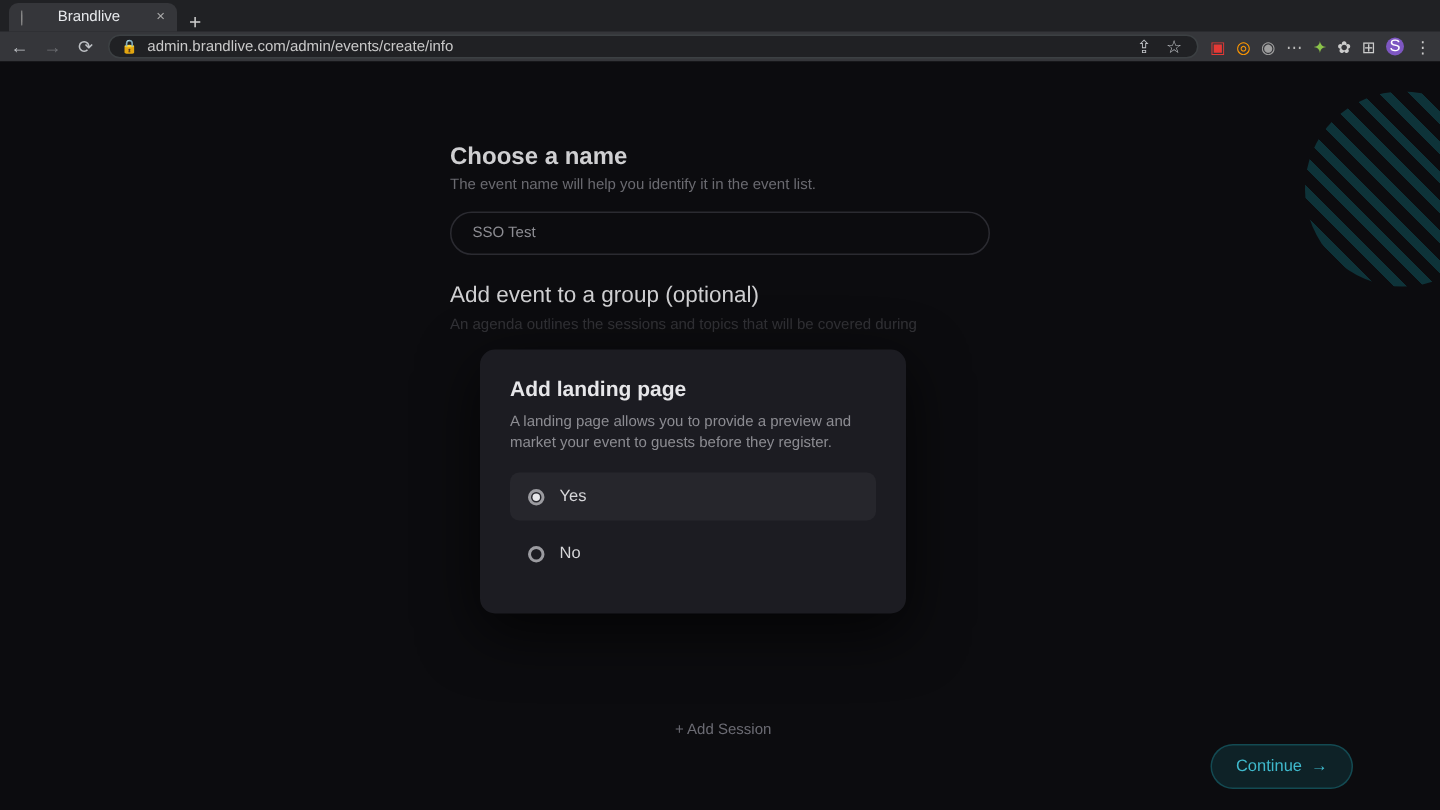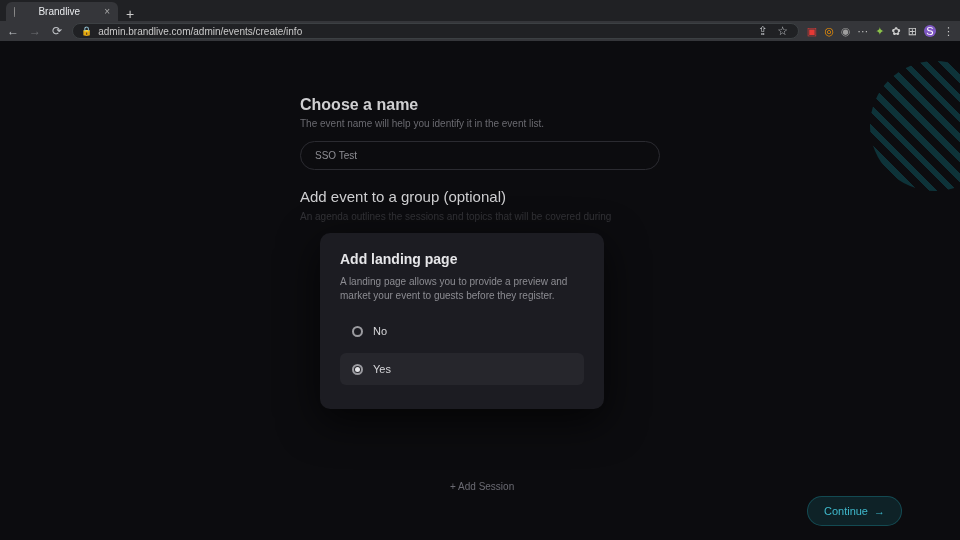--- a/index.html
+++ b/index.html
@@ -99,23 +99,23 @@
 
   <div class="continue">
     <span>Continue</span>
     <span>→</span>
   </div>
 
   <div class="modal">
     <h3>Add landing page</h3>
     <p>A landing page allows you to provide a preview and market your event to guests before they register.</p>
 
+    <div class="opt selected">
+      <span class="radio filled"></span>
+      <span>Yes</span>
+    </div>
     <div class="opt">
       <span class="radio"></span>
       <span>No</span>
-    </div>
-    <div class="opt selected">
-      <span class="radio filled"></span>
-      <span>Yes</span>
     </div>
 
   </div>
 </div>
 
 </body></html>

